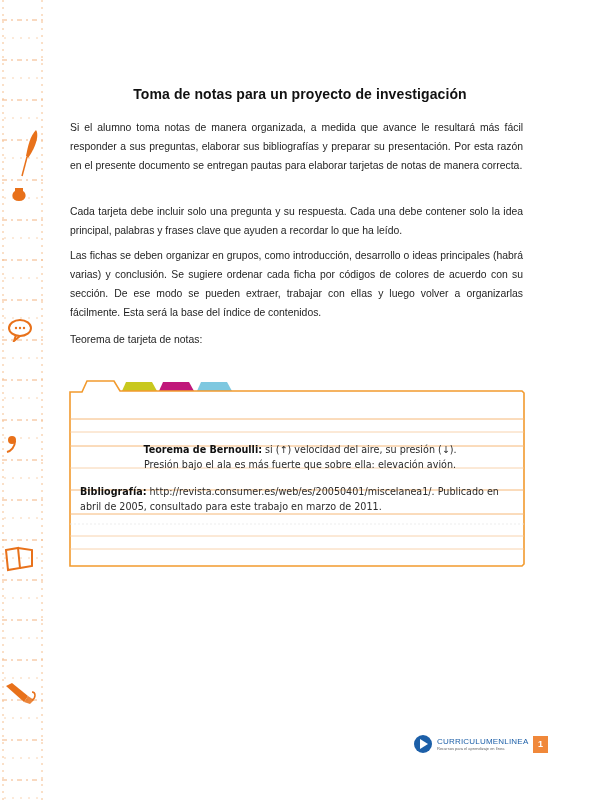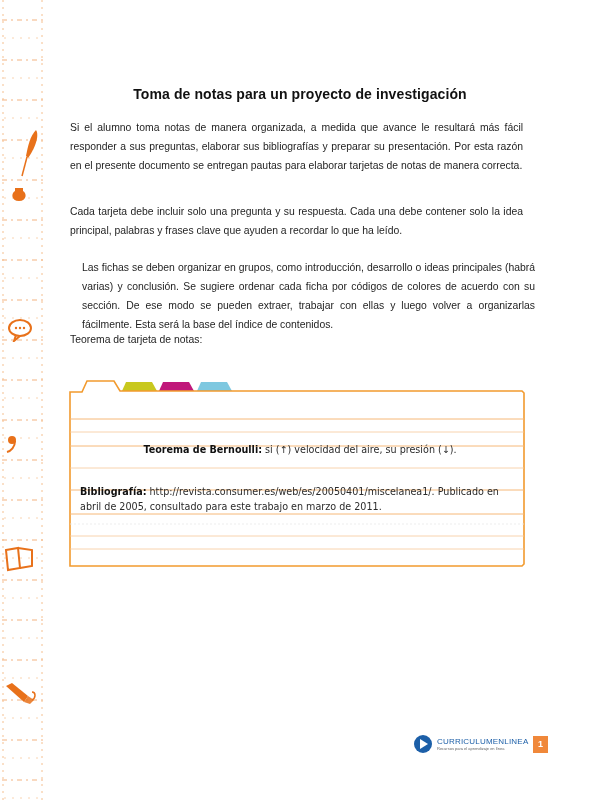--- a/index.html
+++ b/index.html
@@ -79,21 +79,21 @@
     <path d="M2 4 L8 1 L24 14 L20 20 Z" fill="#e8711a"></path>
     <path d="M24 14 L30 18 L26 22 L20 20 Z" fill="#e8711a" opacity="0.85"></path>
     <path d="M28 10 C32 10 32 16 28 18" fill="none" stroke="#e8711a" stroke-width="1.5"></path>
   </svg>
 </div>
 
 <div class="title">Toma de notas para un proyecto de investigación</div>
 
 <p class="para p1" style="margin:0">Si el alumno toma notas de manera organizada, a medida que avance le resultará más fácil responder a sus preguntas, elaborar sus bibliografías y preparar su presentación. Por esta razón en el presente documento se entregan pautas para elaborar tarjetas de notas de manera correcta.</p>
 <p class="para p2" style="margin:0">Cada tarjeta debe incluir solo una pregunta y su respuesta. Cada una debe contener solo la idea principal, palabras y frases clave que ayuden a recordar lo que ha leído.</p>
-<p class="para p3" style="margin:12px">Las fichas se deben organizar en grupos, como introducción, desarrollo o ideas principales (habrá varias) y conclusión. Se sugiere ordenar cada ficha por códigos de colores de acuerdo con su sección. De ese modo se pueden extraer, trabajar con ellas y luego volver a organizarlas fácilmente. Esta será la base del índice de contenidos.</p>
+<p class="para p3" style="margin:0">Las fichas se deben organizar en grupos, como introducción, desarrollo o ideas principales (habrá varias) y conclusión. Se sugiere ordenar cada ficha por códigos de colores de acuerdo con su sección. De ese modo se pueden extraer, trabajar con ellas y luego volver a organizarlas fácilmente. Esta será la base del índice de contenidos.</p>
 
 <div class="example-label">Teorema de tarjeta de notas:</div>
 
 <div class="card">
   <svg width="458" height="190" viewBox="0 0 458 190">
 
     <path d="M54 13 L58 4 L84 4 L89 13 Z" fill="#c8c81e"></path>
     <path d="M91 13 L95 4 L121 4 L126 13 Z" fill="#c0187a"></path>
     <path d="M129 13 L133 4 L159 4 L164 13 Z" fill="#7ec8e0"></path>
 
@@ -106,20 +106,21 @@
     <line x1="2" y1="112" x2="456" y2="112" stroke="#f6b878" stroke-width="1"></line>
     <line x1="2" y1="136" x2="456" y2="136" stroke="#f6b878" stroke-width="1"></line>
     <line x1="2" y1="146" x2="456" y2="146" stroke="#e8e8e8" stroke-width="0.8" stroke-dasharray="2,2"></line>
     <line x1="2" y1="158" x2="456" y2="158" stroke="#f6c89a" stroke-width="0.8"></line>
     <line x1="2" y1="171" x2="456" y2="171" stroke="#f6c89a" stroke-width="0.8"></line>
   </svg>
 </div>
 
 <div class="card-text ct1">
   <b>Teorema de Bernoulli:</b><span> si (↑) velocidad del aire, su presión (↓).</span><br>
+  <span>Presión bajo el ala es más fuerte que sobre ella: elevación avión.</span>
 </div>
 <div class="card-text ct2">
   <b>Bibliografía:</b><span> http://revista.consumer.es/web/es/20050401/miscelanea1/. Publicado en abril de 2005, consultado para este trabajo en marzo de 2011.</span>
 </div>
 
 <div class="footer-logo">
   <div class="logo-mark"></div>
   <div class="logo-text">
     <span class="logo-name">CURRICULUMENLINEA</span>
     <span class="logo-sub">Recursos para el aprendizaje en línea</span>

